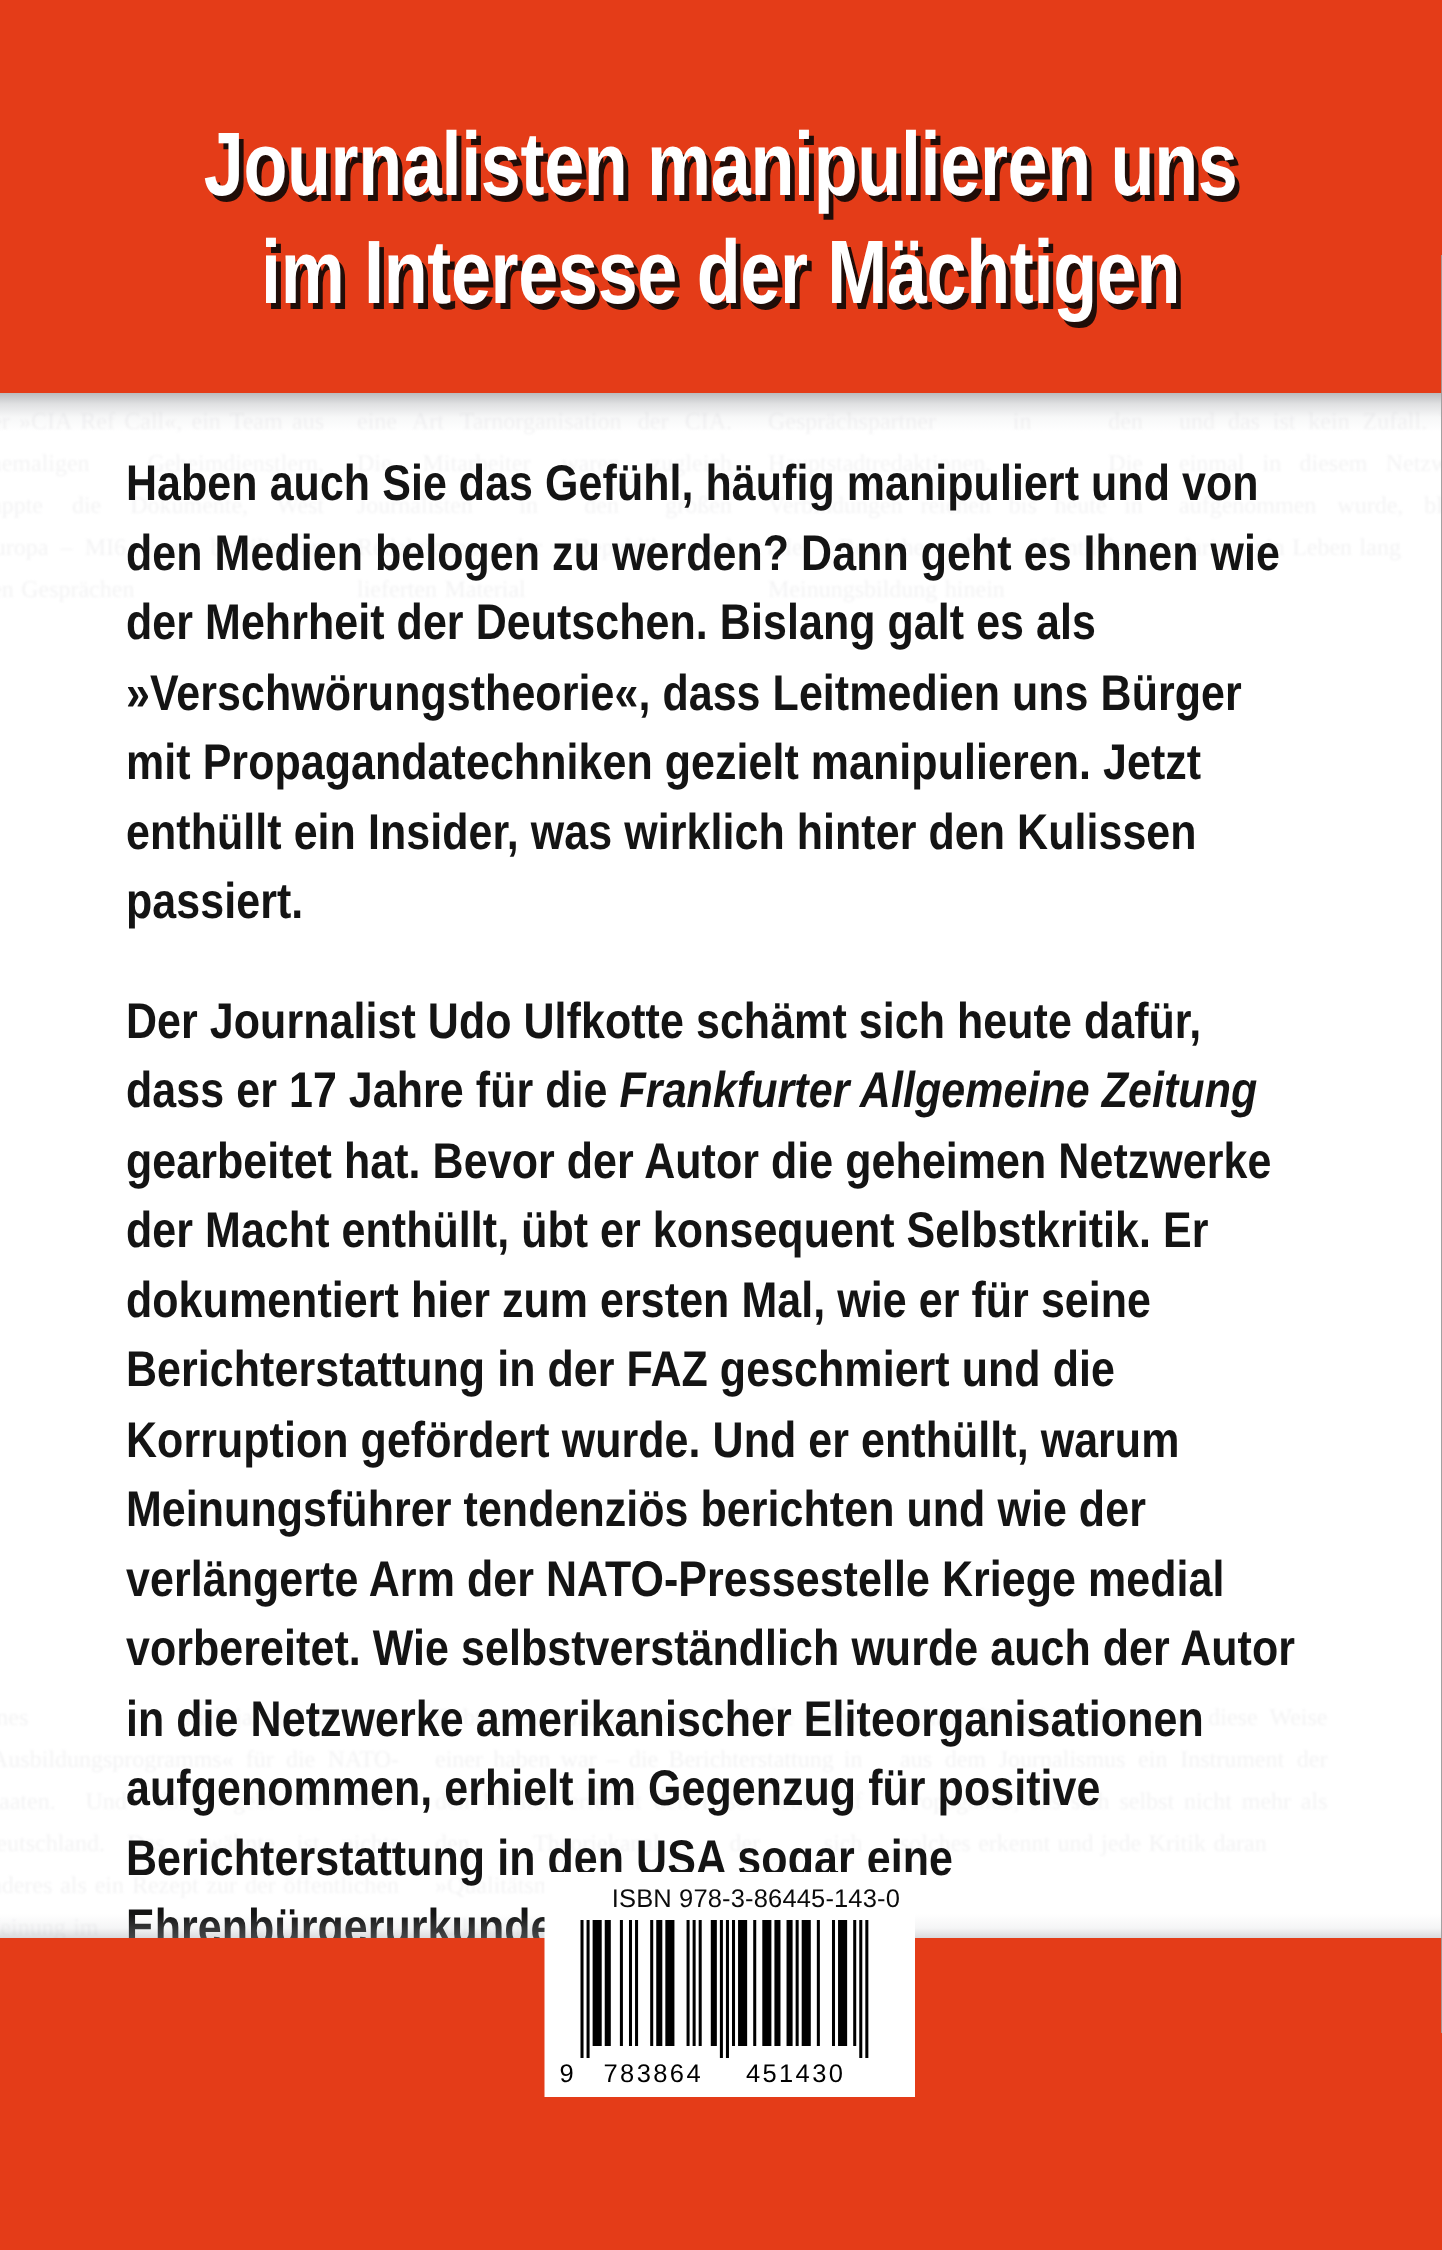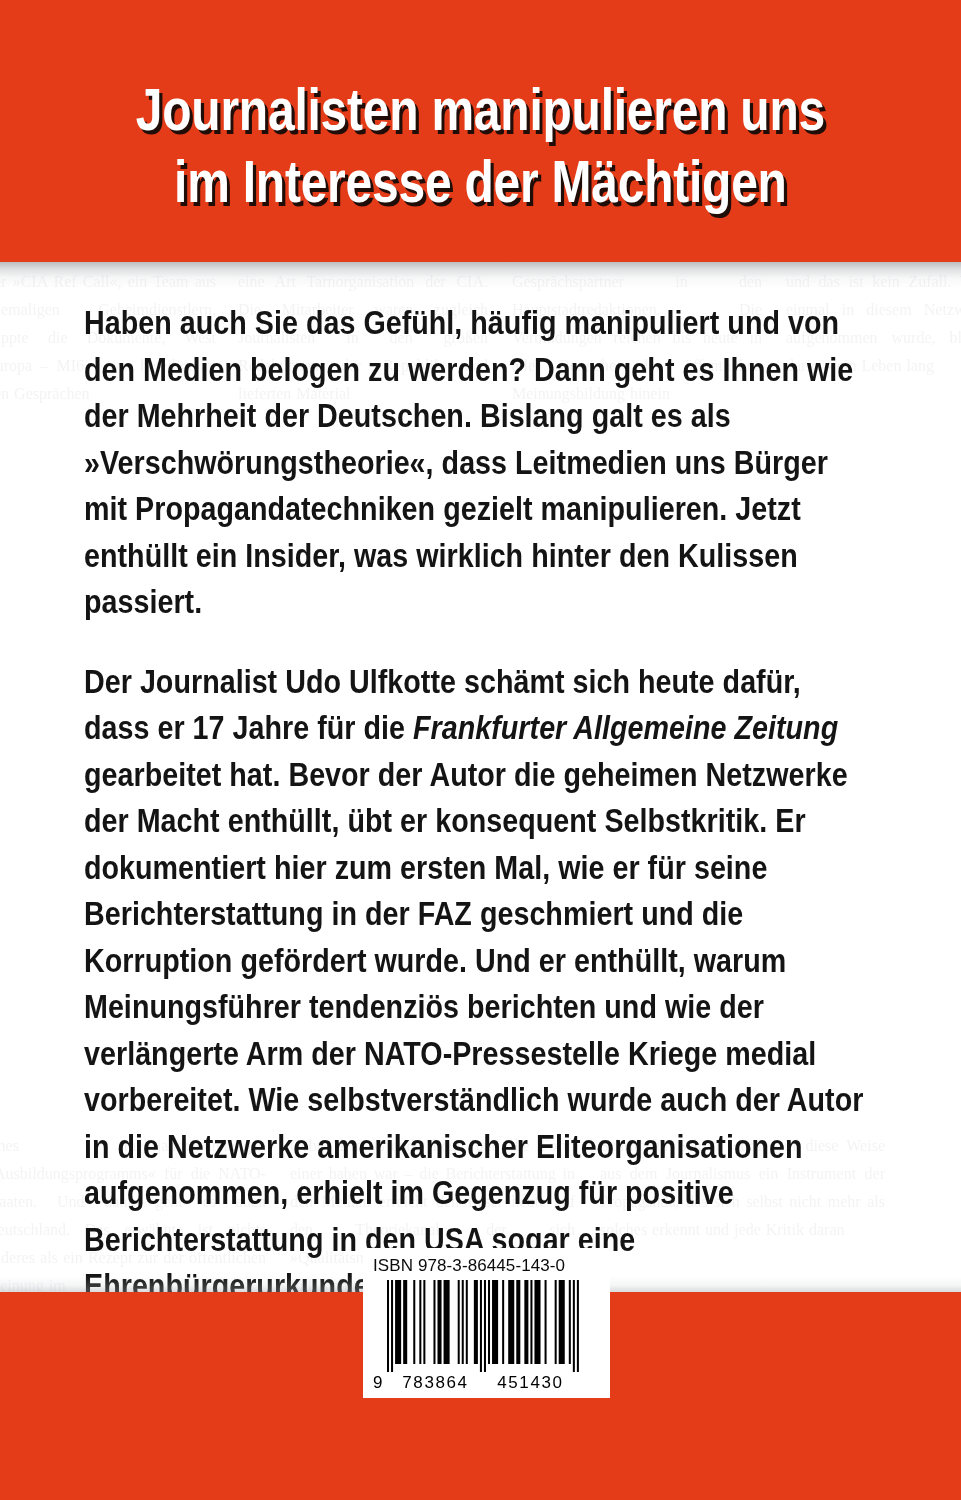--- a/index.html
+++ b/index.html
@@ -124,21 +124,21 @@
   
   .barcode-box {
     position: absolute;
     left: 363px;
     top: 1248px;
     width: 247px;
     height: 150px;
     background: #ffffff;
     box-sizing: border-box;
     padding: 8px 10px 6px 10px;
-    text-align: left;
+    text-align: right;
   }
   .isbn-text {
     font-family: "Liberation Sans", "DejaVu Sans", sans-serif;
     font-size: 17px;
     letter-spacing: 0.1px;
     color: #0b0b0b;
     line-height: 20px;
     white-space: nowrap;
   }
   .barcode-graphic {

